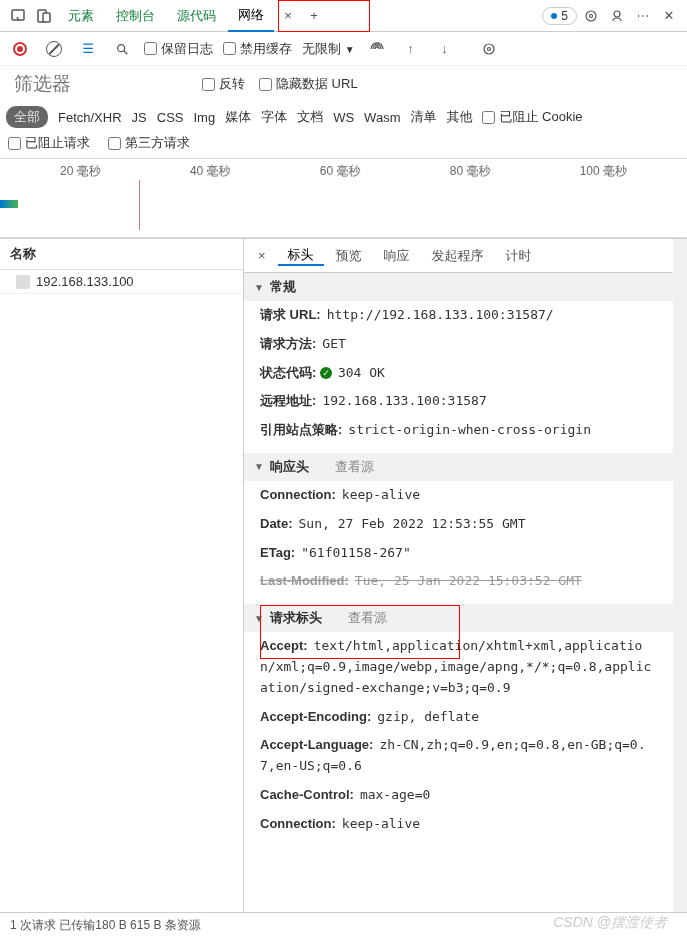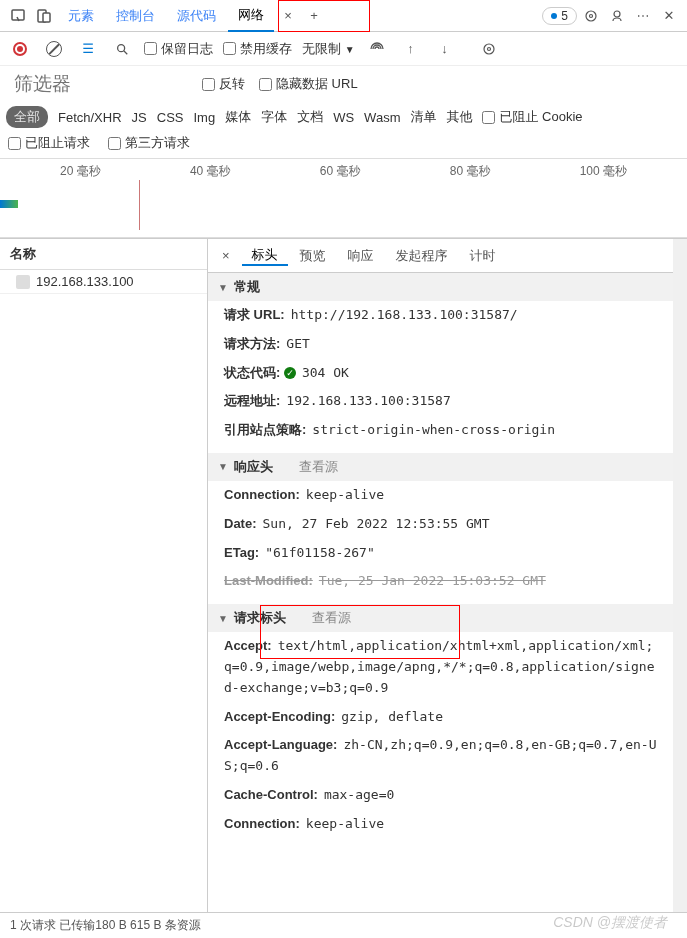--- a/index.html
+++ b/index.html
@@ -1,20 +1,20 @@
 <!DOCTYPE html>
 <html><head>
 <meta charset="utf-8">
 <style>
 * { margin: 0; padding: 0; box-sizing: border-box; font-family: "Microsoft YaHei", "Segoe UI", sans-serif; }
 body { width: 687px; height: 938px; background: #fff; font-size: 13px; color: #333; overflow: hidden; position: relative; }
 
 
 .top-tabs { height: 32px; display: flex; align-items: center; border-bottom: 1px solid #ccc; padding: 0 6px; gap: 2px; }
-.tab-btn { padding: 6px 10px; cursor: pointer; color: #3b82f6; font-size: 13px; border: none; background: none; }
+.tab-btn { padding: 6px 10px; cursor: pointer; color: #15803d; font-size: 13px; border: none; background: none; }
 .tab-btn.active { border-bottom: 2px solid #0078d4; color: #000; font-weight: 500; }
 .top-tabs .spacer { flex: 1; }
 .icon-btn { width: 24px; height: 24px; display: inline-flex; align-items: center; justify-content: center; cursor: pointer; color: #555; border-radius: 3px; }
 .badge-blue { background: #fff; border: 1px solid #ccc; border-radius: 10px; padding: 1px 8px; font-size: 12px; display: inline-flex; align-items: center; gap: 4px; }
 .blue-dot { width: 6px; height: 6px; background: #0078d4; border-radius: 50%; display: inline-block; }
 .red-box1 { position: absolute; border: 1px solid red; top: 0; left: 278px; width: 92px; height: 32px; pointer-events: none; }
 
 
 .toolbar { height: 34px; display: flex; align-items: center; padding: 0 8px; gap: 10px; border-bottom: 1px solid #eee; }
 .rec-outer { width: 14px; height: 14px; border: 2px solid #d13438; border-radius: 50%; display: flex; align-items: center; justify-content: center; }
@@ -37,21 +37,21 @@
 
 
 .timeline { height: 80px; border-top: 1px solid #ddd; border-bottom: 1px solid #ddd; position: relative; }
 .tl-ticks { display: flex; justify-content: space-between; padding: 4px 60px 0 60px; font-size: 12px; color: #666; }
 .tl-body { height: 50px; position: relative; }
 .tl-bar { position: absolute; left: 0; top: 20px; width: 18px; height: 8px; background: linear-gradient(to right, #0078d4, #4db34d); }
 .tl-marker { position: absolute; left: 139px; top: 0; width: 1px; height: 50px; background: #c77; }
 
 
 .split { display: flex; height: calc(938px - 32px - 34px - 28px - 30px - 28px - 80px - 26px); border-top: 1px solid #ccc; }
-.left-pane { width: 208px; border-right: 1px solid #ccc; display: flex; flex-direction: column; }
+.left-pane { width: 244px; border-right: 1px solid #ccc; display: flex; flex-direction: column; }
 .left-header { padding: 6px 10px; font-weight: bold; border-bottom: 1px solid #ddd; font-size: 13px; }
 .req-row { padding: 4px 16px; display: flex; align-items: flex-end; gap: 6px; border-bottom: 1px solid #f0f0f0; cursor: pointer; }
 .file-ico { width: 14px; height: 14px; background: #ddd; border-radius: 2px; }
 
 .right-pane { flex: 1; display: flex; flex-direction: column; overflow: hidden; }
 .detail-tabs { height: 34px; display: flex; align-items: center; border-bottom: 1px solid #ccc; padding: 0 4px; gap: 2px; }
 .dtab { padding: 0 10px; cursor: pointer; font-size: 13px; color: #555; }
 .dtab.active { border-bottom: 2px solid #0078d4; color: #000; font-weight: 500; }
 .close-x { padding: 6px 10px; cursor: pointer; color: #555; }
 

